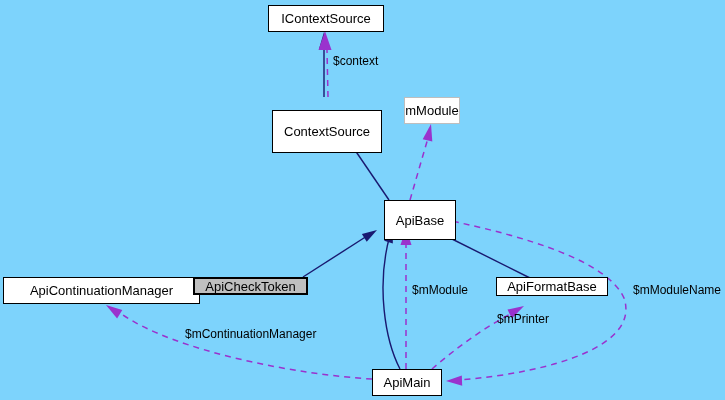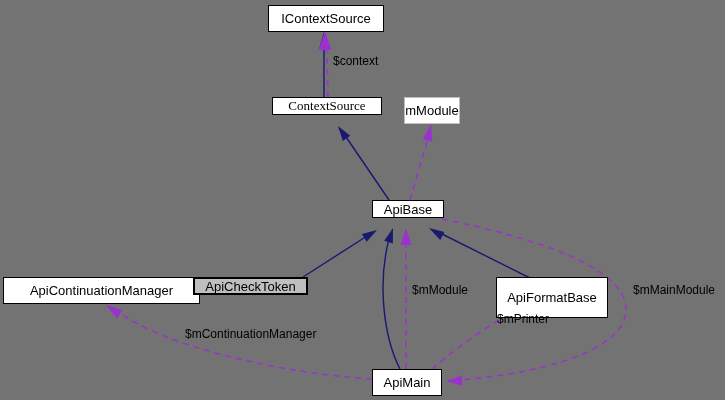--- a/index.html
+++ b/index.html
@@ -5,21 +5,21 @@
   html, body {
     margin: 0;
     padding: 0;
     background: #ffffff;
     font-family: "Liberation Sans", sans-serif;
   }
   .canvas {
     position: relative;
     width: 725px;
     height: 400px;
-    background: #737373;
+    background: #7dd3fc;
     overflow: hidden;
   }
   .edges {
     position: absolute;
     left: 0;
     top: 0;
     width: 725px;
     height: 400px;
   }
   .edge-solid {
@@ -96,40 +96,40 @@
 
     <path class="edge-dashed" d="M372,379 C300,375 175,352 120,313" style="stroke: rgb(154, 50, 205);"></path>
     <polygon points="106,305 122.3,309.9 117.1,318.5" style="fill: rgb(154, 50, 205);"></polygon>
 
     <path class="edge-dashed" d="M442,219 C530,237 608,262 624,298 C640,345 555,372 460,380" style="stroke: rgb(154, 50, 205);"></path>
     <polygon points="446,381 461.8,375.4 462.2,385.8" style="fill: rgb(154, 50, 205);"></polygon>
   </svg>
 
   <div class="node" style="left:268px; top:5px; width:116px; height:27px;">IContextSource</div>
 
-  <div class="node" style="left:272px; top:97px; width:110px; height:18px;font-family:Liberation Serif, serif;">ContextSource</div>
+  <div class="node" style="left:272px; top:110px; width:110px; height:43px;">ContextSource</div>
 
   <div class="node external" style="left: 404px; top: 97px; width: 56px; height: 27px; border-color: rgb(190, 190, 190);">mModule</div>
 
-  <div class="node" style="left:372px; top:200px; width:72px; height:18px;">ApiBase</div>
+  <div class="node" style="left:384px; top:200px; width:72px; height:40px;">ApiBase</div>
 
   <div class="node" style="left:3px; top:277px; width:197px; height:27px;">ApiContinuationManager</div>
 
   <div class="node highlight" style="left: 193px; top: 277px; width: 115px; height: 18px; background: rgb(191, 191, 191);">ApiCheckToken</div>
 
-  <div class="node" style="left:496px; top:277px; width:112px; height:41px;">ApiFormatBase</div>
+  <div class="node" style="left:496px; top:277px; width:112px; height:19px;">ApiFormatBase</div>
 
   <div class="node" style="left:372px; top:369px; width:70px; height:27px;">ApiMain</div>
 
   <div class="edge-label" style="left:333px; top:54px;">$context</div>
 
   <div class="edge-label centered" style="left:424px; top:145px; width:100px;">
   </div>
 
   <div class="edge-label" style="left:412px; top:283px;">$mModule</div>
 
-  <div class="edge-label" style="left:633px; top:283px;">$mMainModule</div>
+  <div class="edge-label" style="left:633px; top:283px;">$mModuleName</div>
 
   <div class="edge-label" style="left:497px; top:312px;">$mPrinter</div>
 
   <div class="edge-label" style="left:185px; top:327px;">$mContinuationManager</div>
 
 </div>
 
 </body></html>

